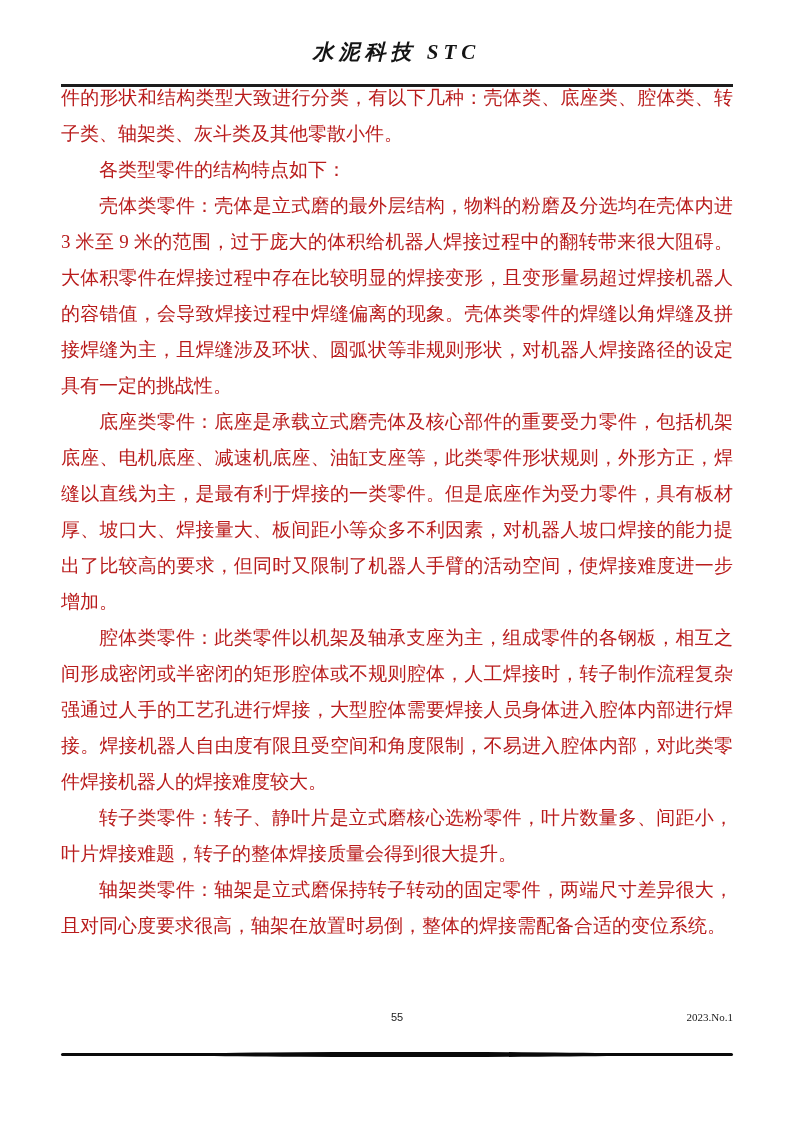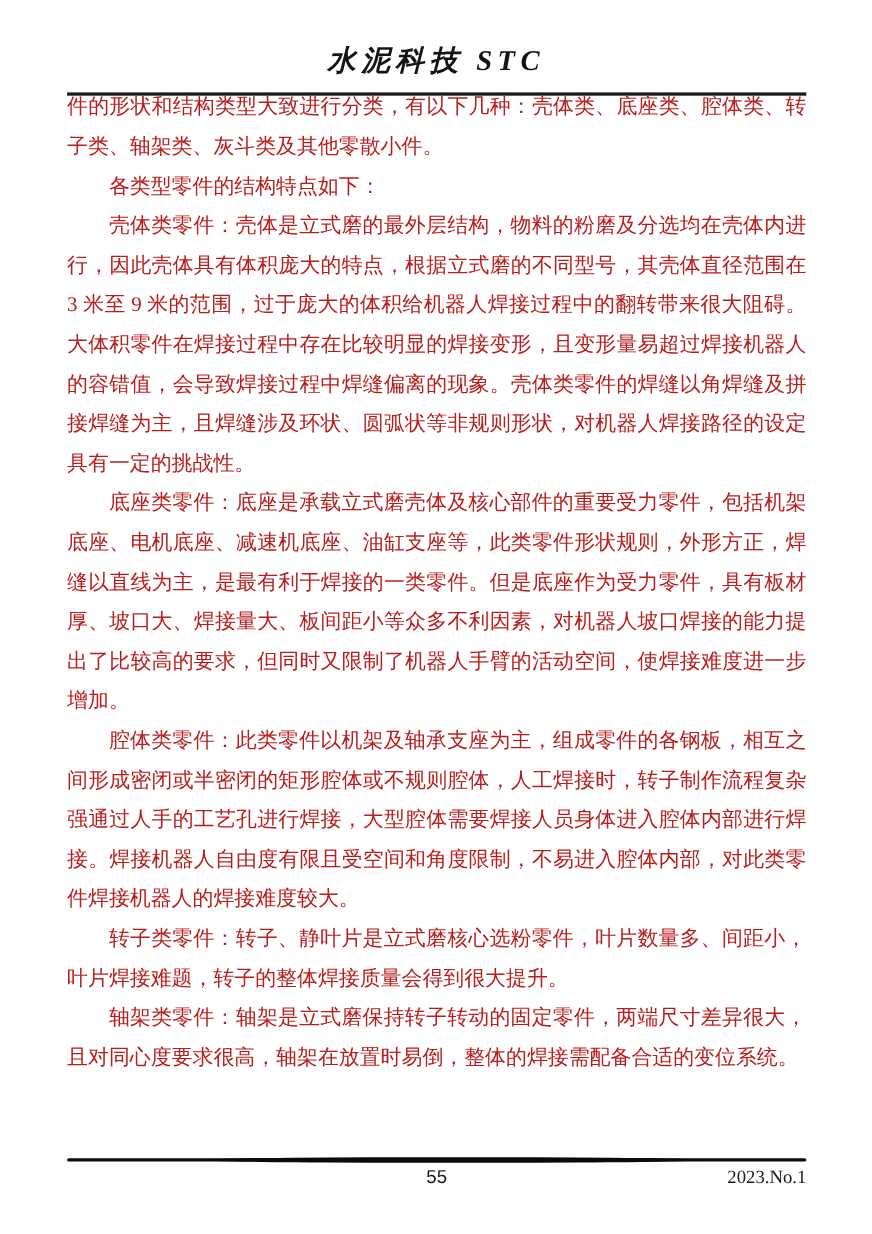--- a/index.html
+++ b/index.html
@@ -15,21 +15,21 @@
     overflow: hidden;
     font-family: "Liberation Serif", "DejaVu Serif", serif;
     color: #111111;
   }
   .header {
     position: absolute;
     top: 38px;
     left: 61px;
     width: 671px;
     text-align: center;
-    font-size: 26px;
+    font-size: 21px;
     font-weight: bold;
     font-style: italic;
     letter-spacing: 5px;
     color: #141414;
     white-space: nowrap;
   }
   .header-rule {
     position: absolute;
     top: 84px;
     left: 61px;
@@ -74,26 +74,26 @@
     position: absolute;
     left: 18%;
     right: 14%;
     top: -1px;
     height: 5px;
     background: #0a0a0a;
     border-radius: 50%/60%;
   }
   .footer {
     position: absolute;
-    top: 1060px;
+    top: 1011px;
     left: 61px;
     width: 672px;
     height: 20px;
     font-family: "Liberation Sans", "DejaVu Sans", sans-serif;
-    font-size: 17px;
+    font-size: 11px;
     color: #1a1a1a;
   }
   .footer .page-number {
     position: absolute;
     left: 0;
     right: 0;
     text-align: center;
   }
   .footer .issue {
     position: absolute;
@@ -111,21 +111,20 @@
     <span>水泥科技 STC</span>
   </div>
 
   <div class="header-rule"></div>
 
   <div class="article-body" id="article-body">
       <div class="line">件的形状和结构类型大致进行分类，有以下几种：壳体类、底座类、腔体类、转</div>
       <div class="line last">子类、轴架类、灰斗类及其他零散小件。</div>
       <div class="line indent last">各类型零件的结构特点如下：</div>
       <div class="line indent">壳体类零件：壳体是立式磨的最外层结构，物料的粉磨及分选均在壳体内进</div>
-      <div class="line">行，因此壳体具有体积庞大的特点，根据立式磨的不同型号，其壳体直径范围在</div>
       <div class="line">3 米至 9 米的范围，过于庞大的体积给机器人焊接过程中的翻转带来很大阻碍。</div>
       <div class="line">大体积零件在焊接过程中存在比较明显的焊接变形，且变形量易超过焊接机器人</div>
       <div class="line">的容错值，会导致焊接过程中焊缝偏离的现象。壳体类零件的焊缝以角焊缝及拼</div>
       <div class="line">接焊缝为主，且焊缝涉及环状、圆弧状等非规则形状，对机器人焊接路径的设定</div>
       <div class="line last">具有一定的挑战性。</div>
       <div class="line indent">底座类零件：底座是承载立式磨壳体及核心部件的重要受力零件，包括机架</div>
       <div class="line">底座、电机底座、减速机底座、油缸支座等，此类零件形状规则，外形方正，焊</div>
       <div class="line">缝以直线为主，是最有利于焊接的一类零件。但是底座作为受力零件，具有板材</div>
       <div class="line">厚、坡口大、焊接量大、板间距小等众多不利因素，对机器人坡口焊接的能力提</div>
       <div class="line">出了比较高的要求，但同时又限制了机器人手臂的活动空间，使焊接难度进一步</div>

